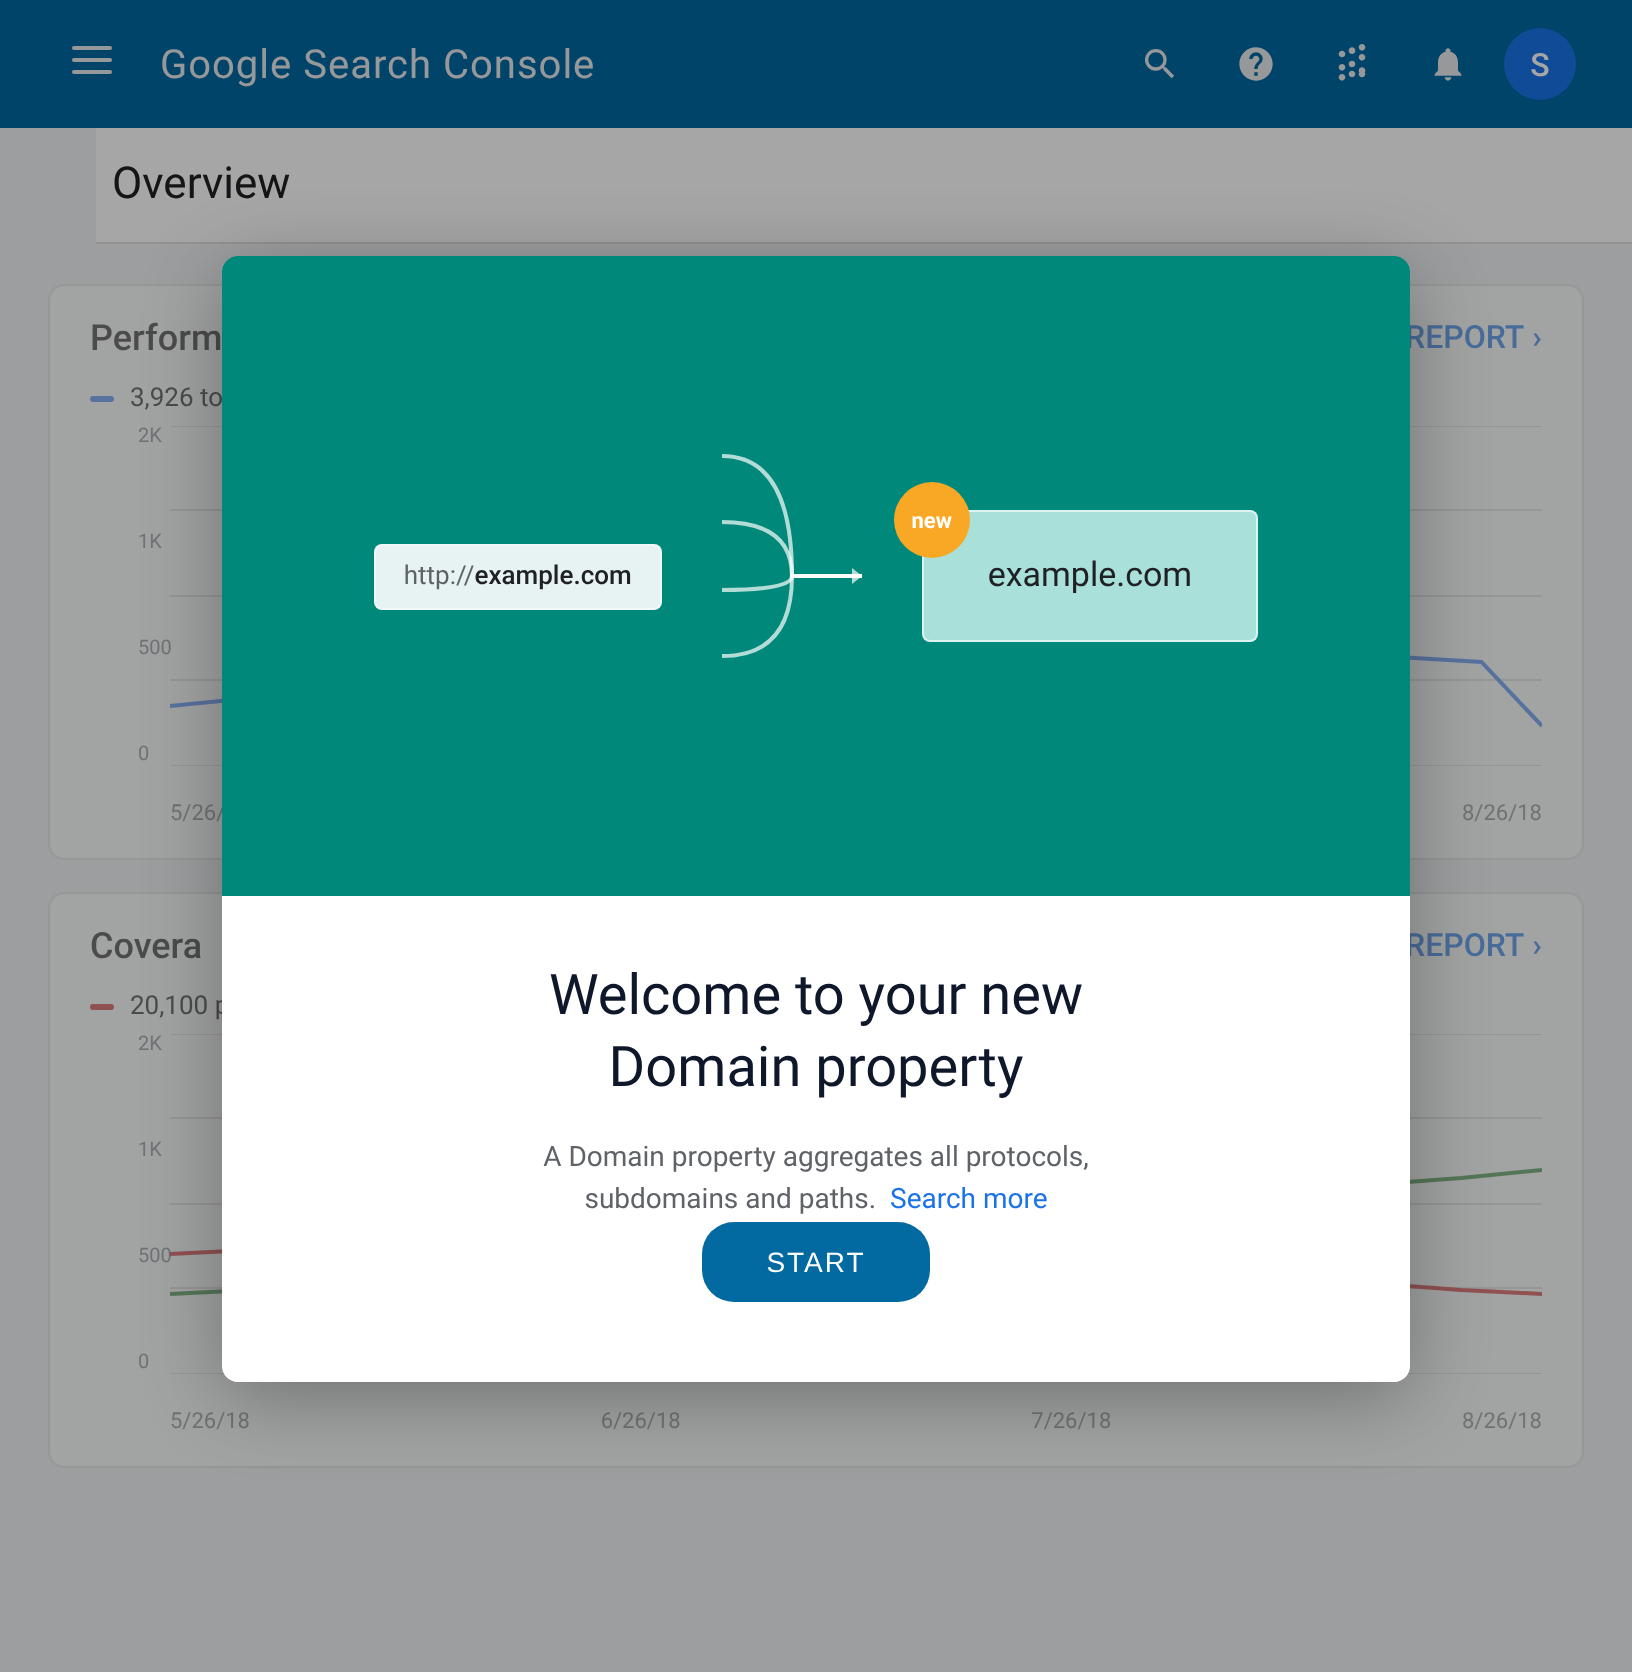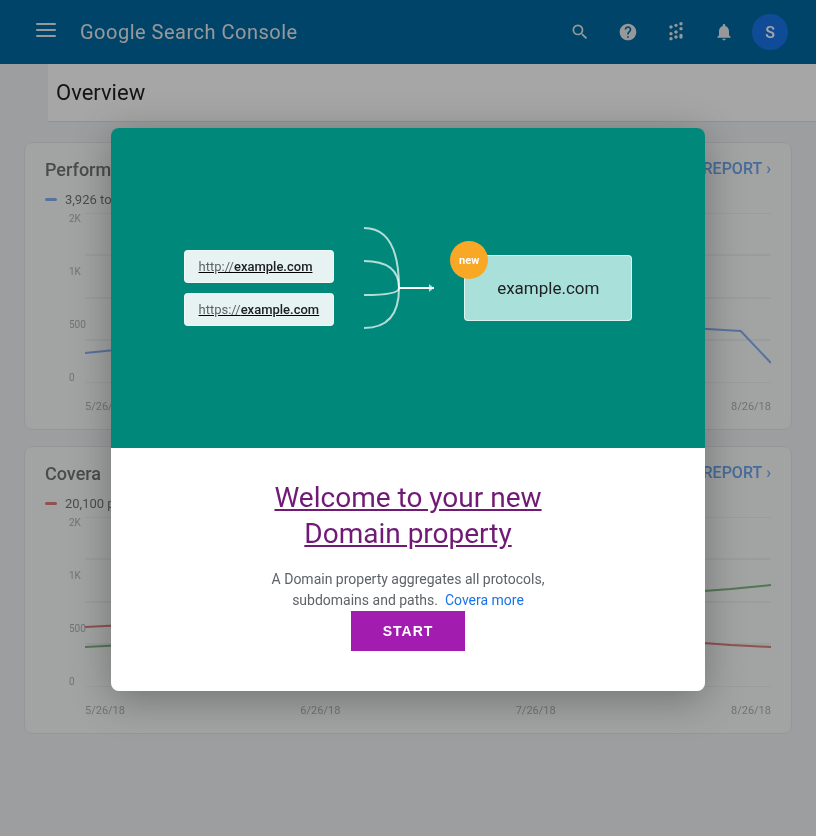--- a/index.html
+++ b/index.html
@@ -189,59 +189,57 @@
       position: relative;
     }
     .modal-bottom {
       background: #fff;
       padding: 32px 40px 40px;
       text-align: center;
     }
     .modal-title {
       font-size: 28px;
       font-weight: 400;
-      color: #701a75;
+      color: #0f172a;
       line-height: 1.3;
       margin-bottom: 16px;
-      text-decoration: underline;
     }
     .modal-desc {
       font-size: 14px;
       color: #5f6368;
       line-height: 1.5;
     }
     .modal-desc a {
       color: #1a73e8;
       text-decoration: none;
     }
     .start-btn {
-      background: #a21caf;
+      background: #0369a1;
       color: #fff;
       border: none;
       padding: 12px 32px;
       font-size: 14px;
-      font-weight: 700;
+      font-weight: 400;
       letter-spacing: 1px;
-      border-radius: 0;
+      border-radius: 16px;
       cursor: pointer;
       text-transform: uppercase;
     }
 
     
     .domain-diagram {
       display: flex;
       align-items: center;
       gap: 30px;
       padding: 20px;
     }
     .url-list {
       display: flex;
       flex-direction: column;
       gap: 10px;
-      text-decoration: underline;
     }
     .url-box {
       background: rgba(255,255,255,0.9);
       border-radius: 4px;
       padding: 8px 14px;
       font-size: 13px;
       color: #202124;
       white-space: nowrap;
       border: 1px solid rgba(255,255,255,0.5);
     }
@@ -417,23 +415,20 @@
 
 <div class="modal">
 
   <div class="modal-top">
     <div class="domain-diagram">
 
       <div class="url-list">
         <div class="url-box">
           <span class="proto">http://</span><span class="domain">example.com</span>
         </div>
-        <div class="url-box">
-          <span class="proto">https://</span><span class="domain">example.com</span>
-        </div>
       </div>
 
       <svg class="arrows-svg" viewBox="0 0 70 160">
 
         <path d="M0,20 Q35,20 35,80 Q35,80 70,80" fill="none" stroke="rgba(255,255,255,0.7)" stroke-width="2"></path>
         <path d="M0,53 Q35,53 35,80 Q35,80 70,80" fill="none" stroke="rgba(255,255,255,0.7)" stroke-width="2"></path>
         <path d="M0,87 Q35,87 35,80 Q35,80 70,80" fill="none" stroke="rgba(255,255,255,0.7)" stroke-width="2"></path>
         <path d="M0,120 Q35,120 35,80 Q35,80 70,80" fill="none" stroke="rgba(255,255,255,0.7)" stroke-width="2"></path>
 
         <polygon points="65,76 70,80 65,84" fill="rgba(255,255,255,0.7)"></polygon>
@@ -449,17 +444,17 @@
       </div>
     </div>
   </div>
 
   <div class="modal-bottom">
     <h2 class="modal-title">
       <span style="white-space: pre-line;">Welcome to your new<br>Domain property</span>
     </h2>
     <p class="modal-desc">
       <span style="white-space: pre-line;">A Domain property aggregates all protocols,<br>subdomains and paths.&nbsp;</span>
-      <a href="#">Covera more</a>
+      <a href="#">Search more</a>
     </p>
     <button class="start-btn">START</button>
   </div>
 </div>
 
 </body></html>

